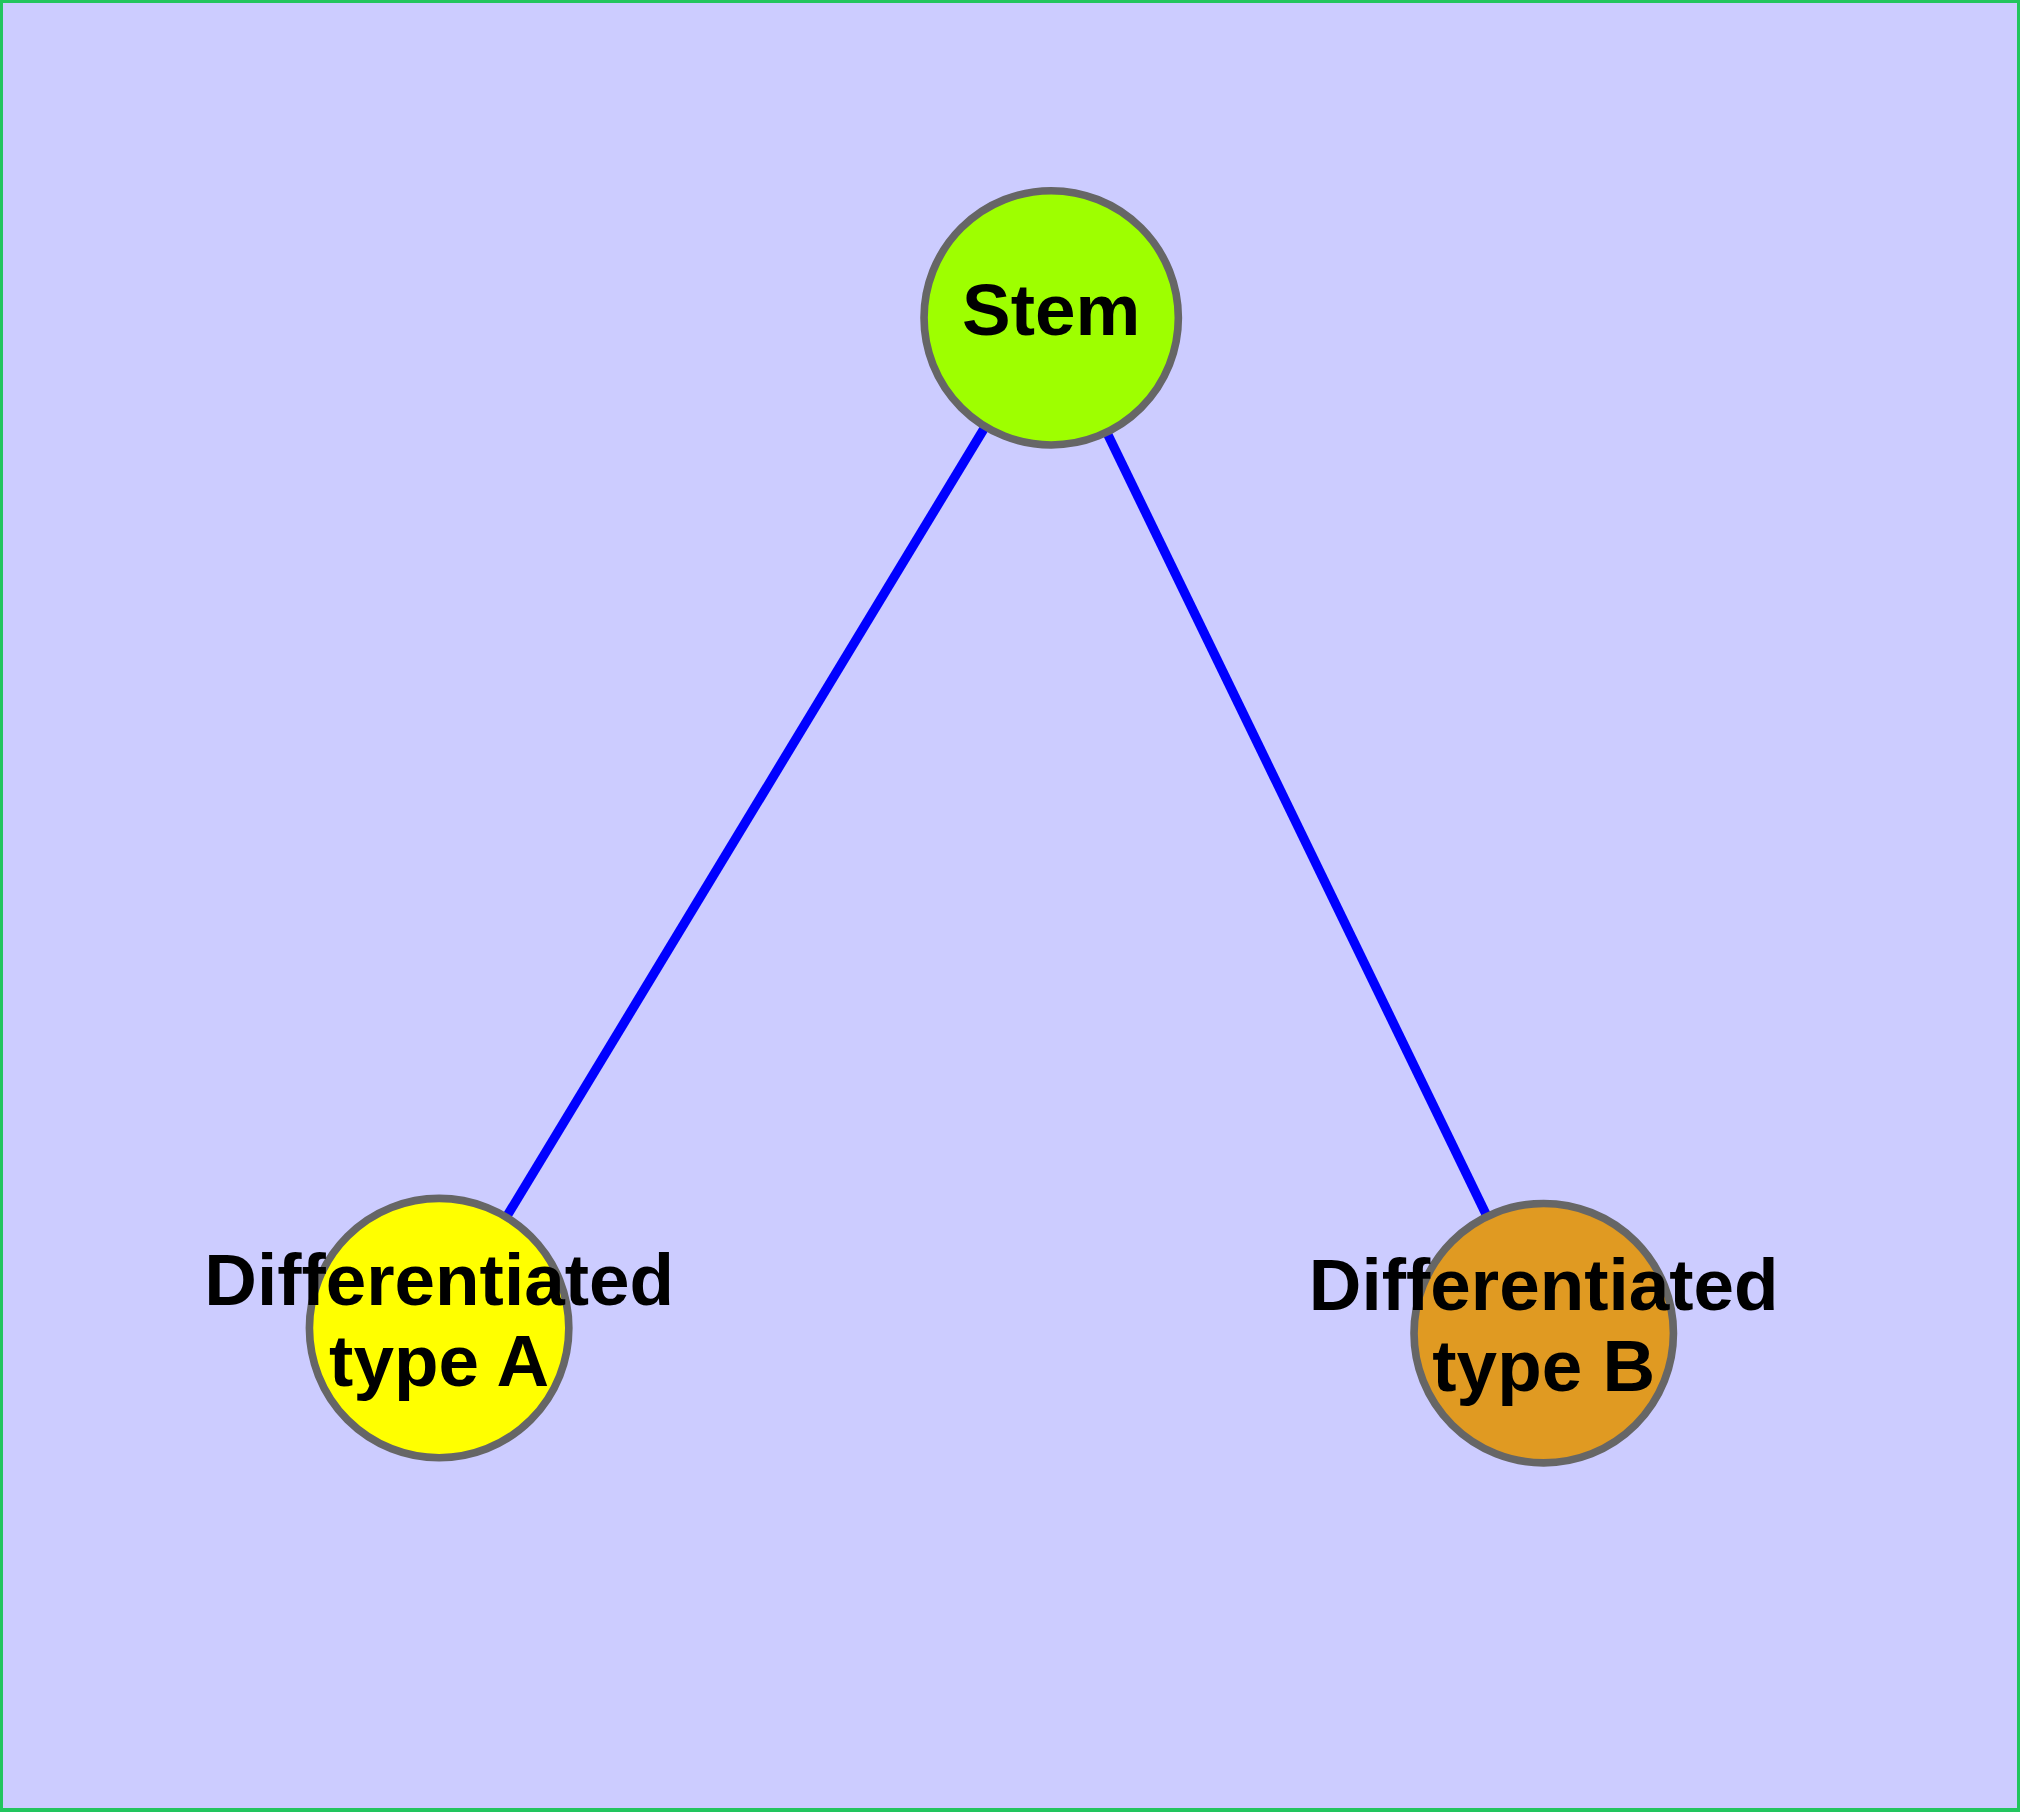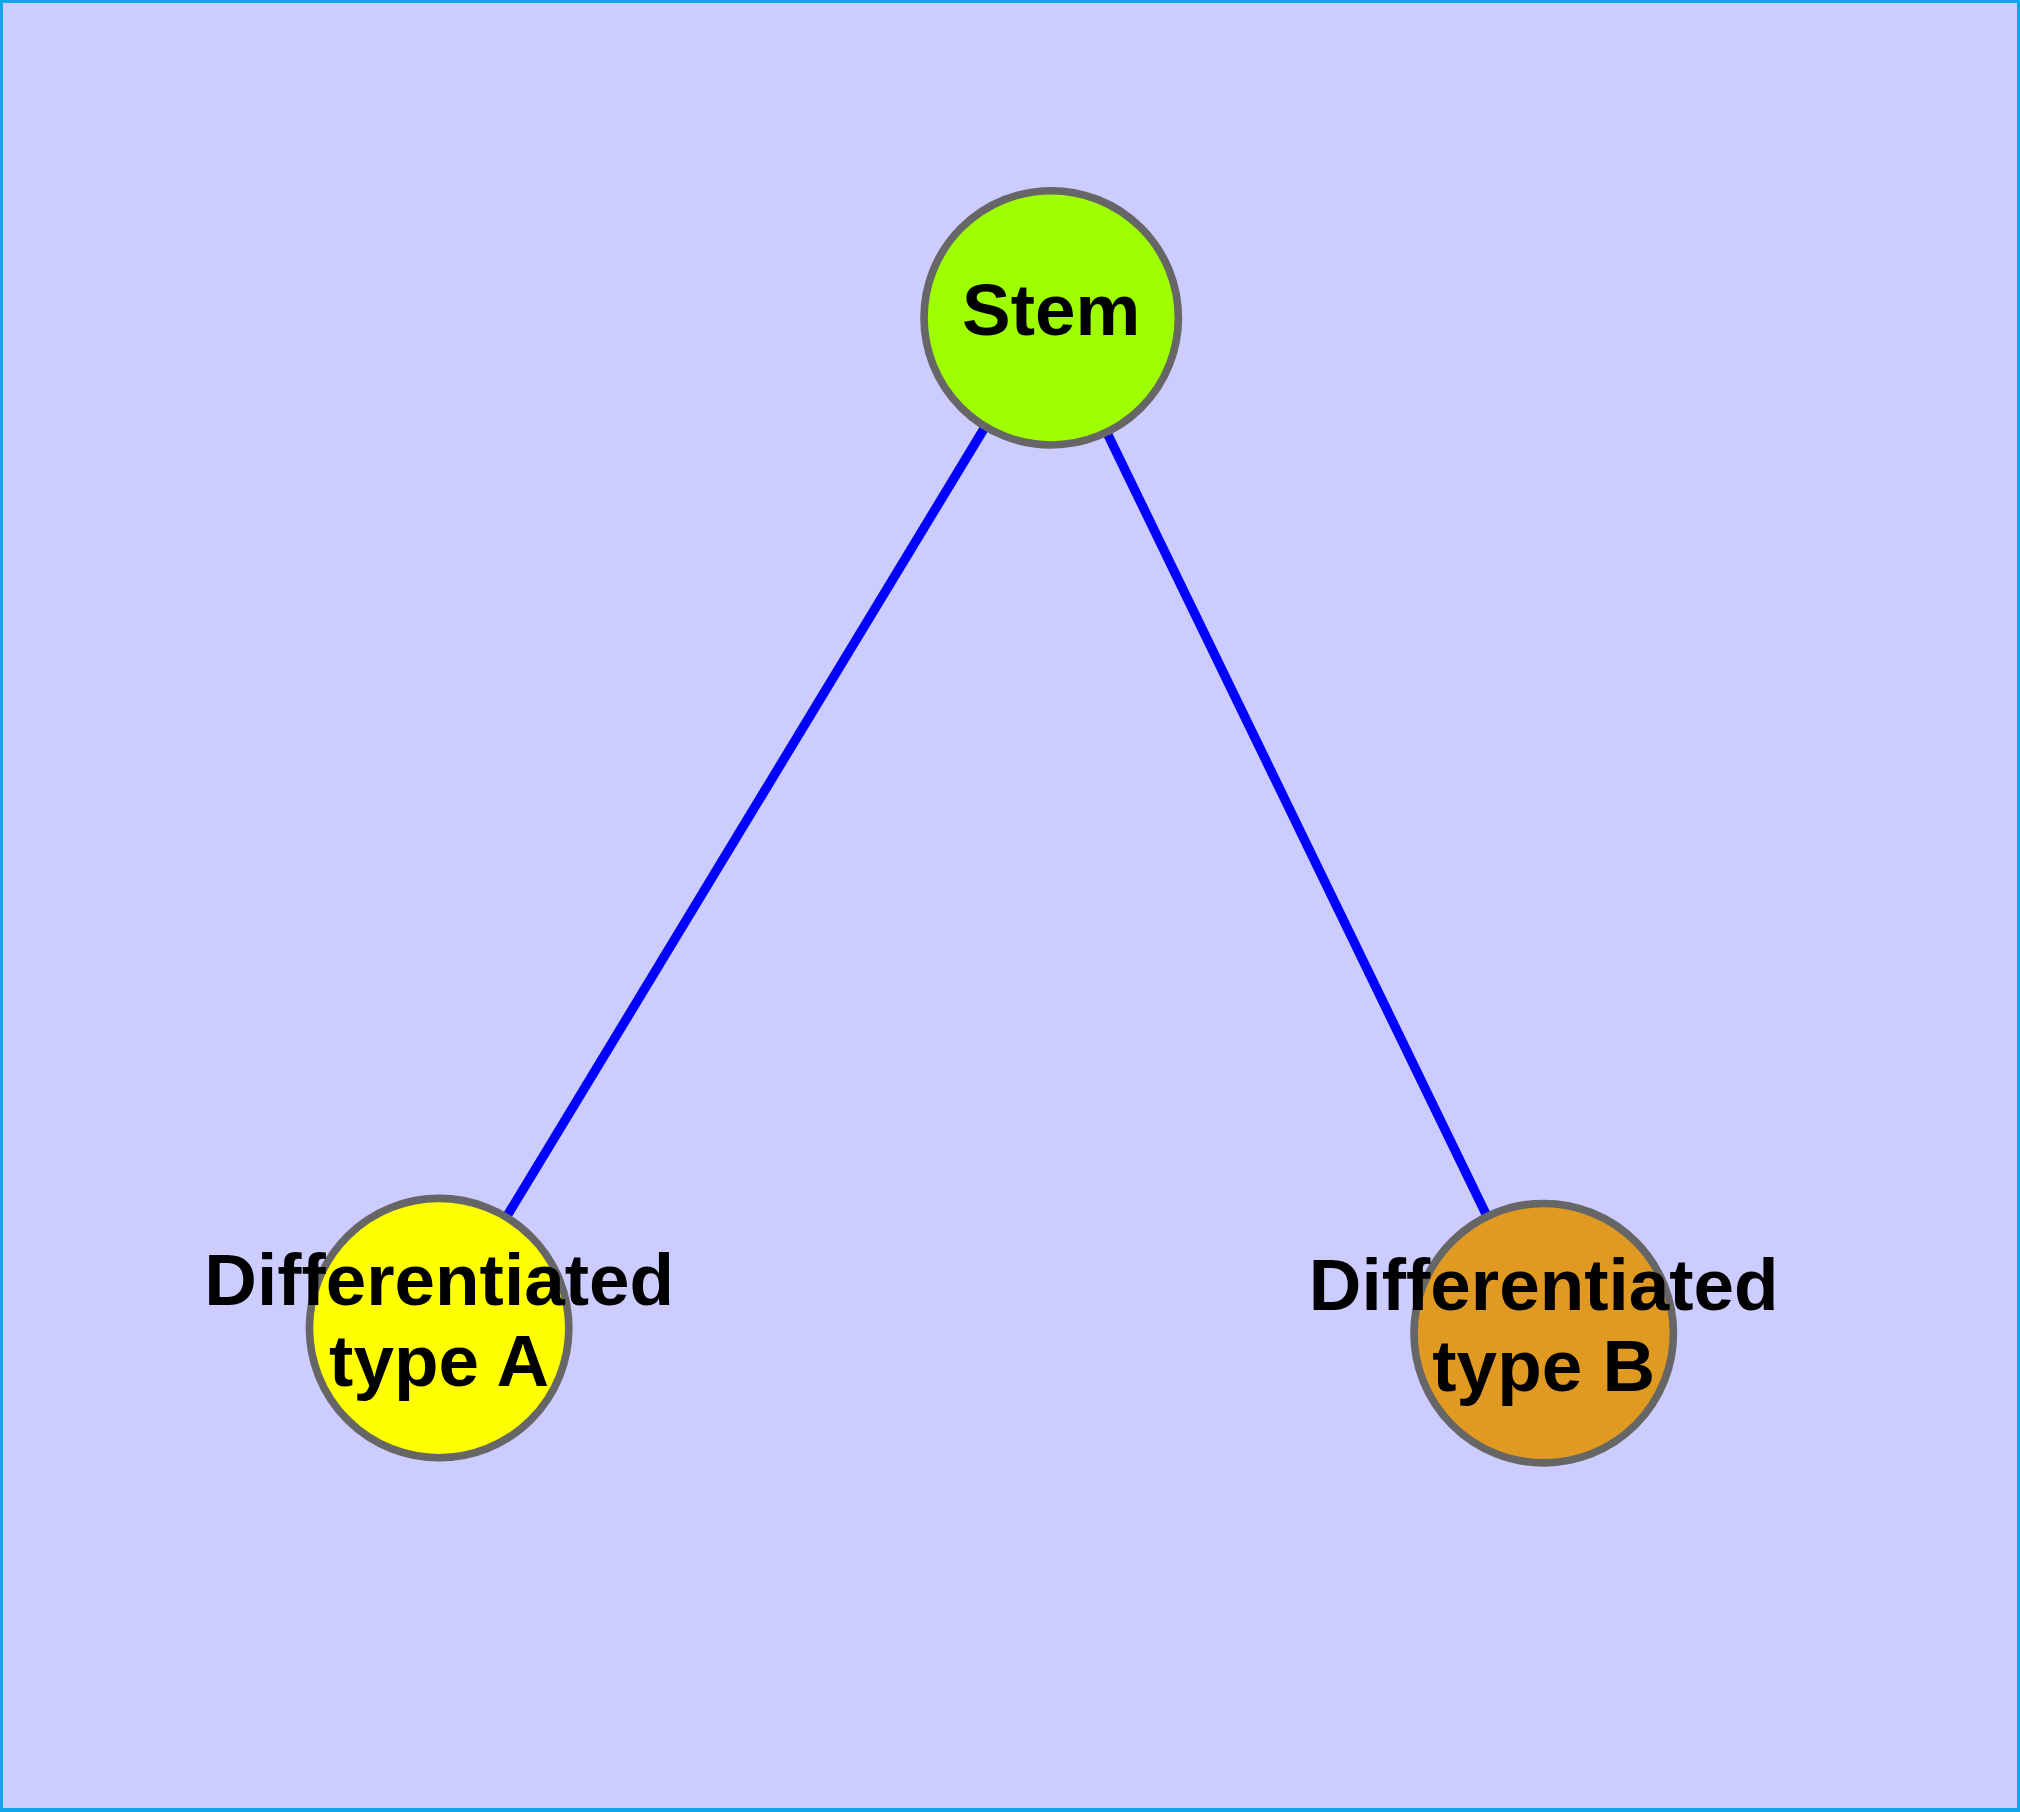--- a/index.html
+++ b/index.html
@@ -5,21 +5,21 @@
 <style>
   html, body {
     margin: 0;
     padding: 0;
     background: #ffffff;
   }
   #canvas {
     position: relative;
     width: 2021px;
     height: 1812px;
-    background: #0ea5e9;
+    background: #22c55e;
     overflow: hidden;
     font-family: "Liberation Sans", sans-serif;
   }
   #plot-area {
     position: absolute;
     left: 3.4px;
     top: 3.4px;
     width: 2014px;
     height: 1805px;
     background: #ccccff;

